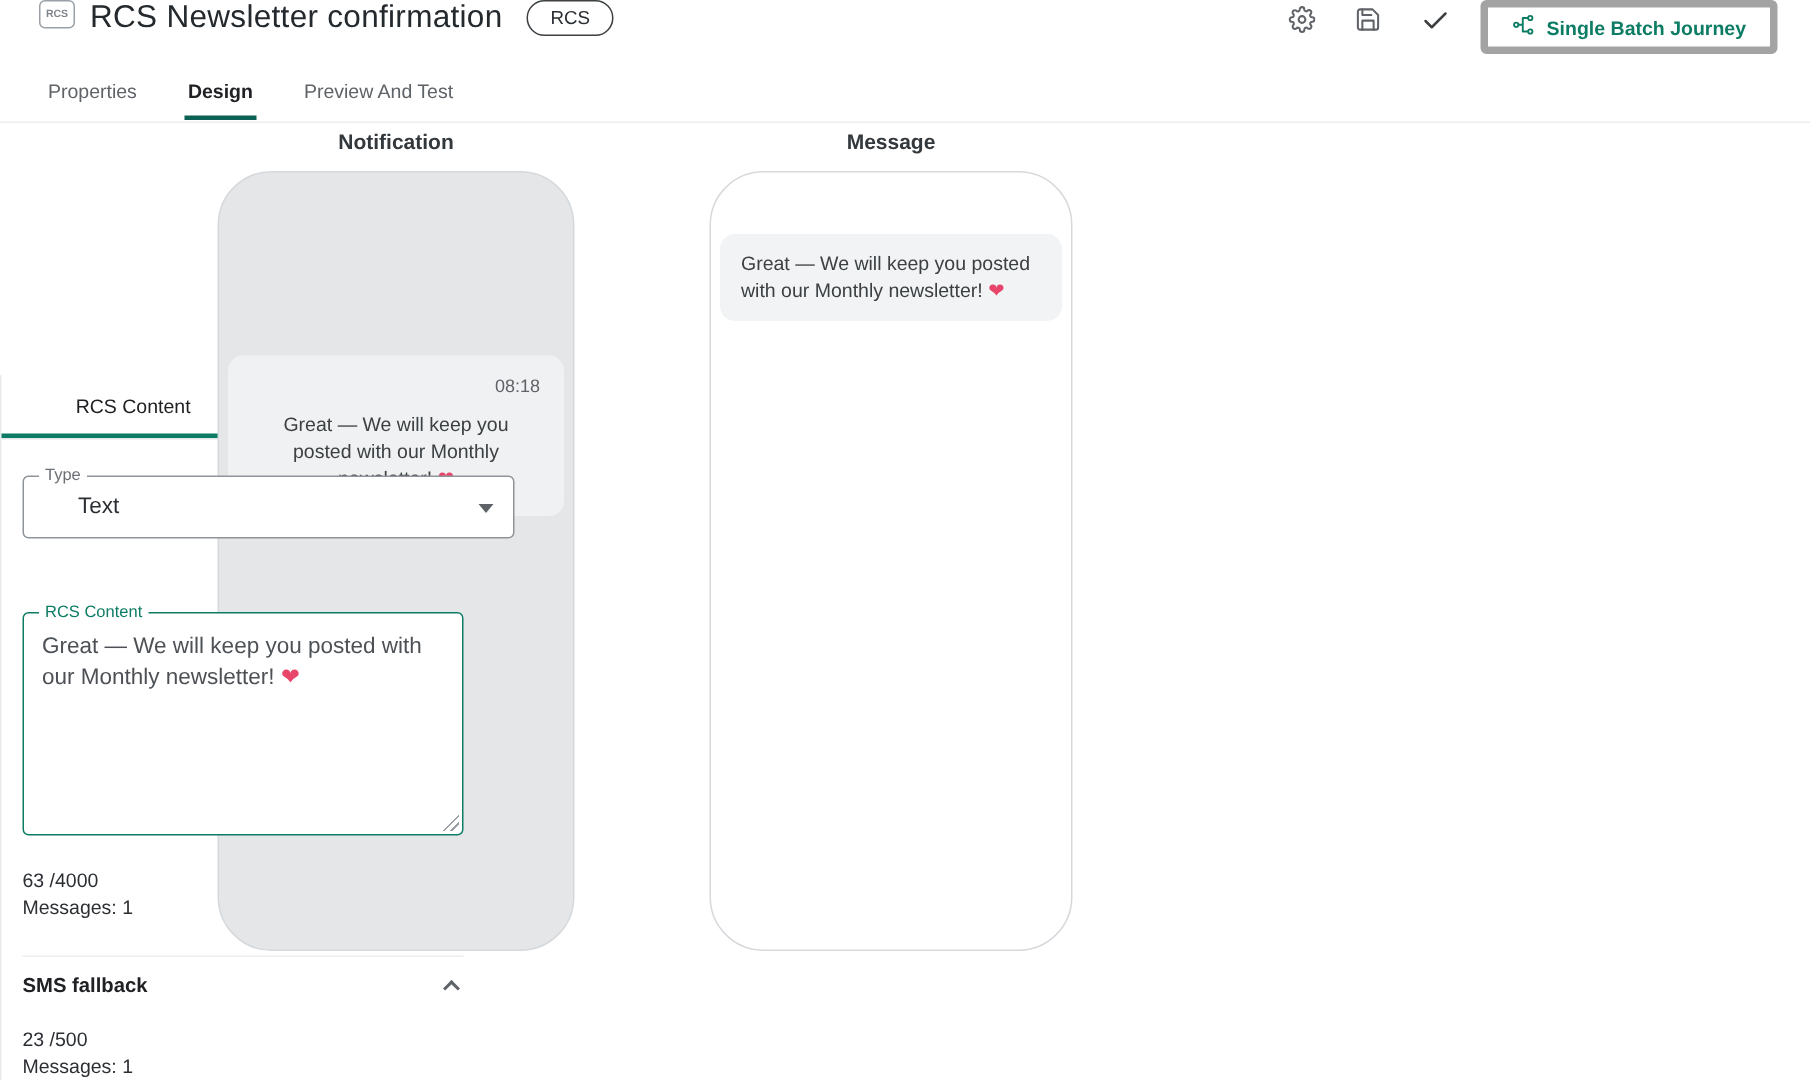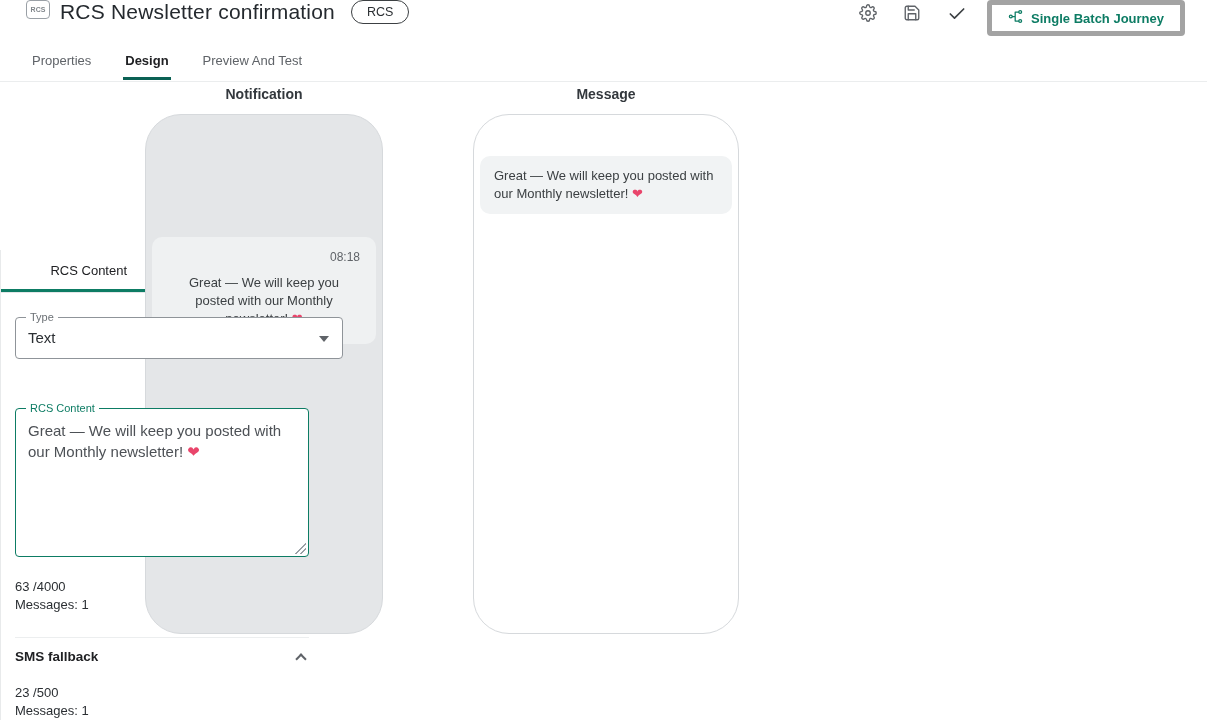--- a/index.html
+++ b/index.html
@@ -28,21 +28,21 @@
   .tabs { display:flex; gap:30px; padding-left:30px; height:31px; align-items:center; }
   .tab { font-size:13px; color:#5f6368; padding:2px 2px 9px; cursor:pointer; border-bottom:3px solid transparent; }
   .tab.active { color:#202124; font-weight:bold; border-bottom-color:#0b6154; }
 
   
   .main { display:flex; height:638px;flex-direction:column; }
   .canvas { flex:1; position:relative; background:#fff; }
 
   .phone-col { position:absolute; top:4px; }
   .col-notification { left:145px; width:238px; }
-  .col-message { left:473px; width:266px; }
+  .col-message { left:473px; width:242px; }
   .col-title { text-align:center; font-size:14px; font-weight:bold; color:#33383d; margin-bottom:12px; }
   .phone { height:520px; border-radius:36px; border:1px solid #d6d9dc; position:relative; overflow:hidden; }
   .phone.gray { background:#e4e6e8; }
   .phone.white { background:#fff; }
 
   .notif-card { position:absolute; left:6px; right:6px; top:122px; background:#eff1f2;
     border-radius:10px; padding:13px 16px 16px; }
   .notif-time { text-align:right; font-size:12px; color:#5f6368; }
   .notif-text { margin-top:10px; text-align:center; font-size:13px; line-height:18px; color:#3c4043; }
 
@@ -58,21 +58,21 @@
     color:#45494e; cursor:pointer; border-bottom:3px solid transparent; padding-top:2px; }
   .ptab.active { color:#202124; border-bottom-color:#0d7c64; }
 
   .panel-body { padding:24px 12px 0 14px; }
 
   .field { position:relative; border:1px solid #8f9499; border-radius:4px; background:#fff; }
   .field-label { position:absolute; top:-7px; left:10px; background:#fff; padding:0 4px;
     font-size:11px; color:#6b7075; line-height:13px; }
   .required { color:#d93025; }
 
-  .select-field { width:328px; height:42px; cursor:pointer; }
+  .select-field { width:328px; height:42px; cursor:pointer;padding-left:24px; }
   .select-value { line-height:40px; padding-left:12px; font-size:15px; color:#2b2f33; }
   .chevron-down { position:absolute; right:13px; top:18px; width:0; height:0;
     border-left:5px solid transparent; border-right:5px solid transparent; border-top:6px solid #5f6368; }
 
   .rcs-field { width:294px; height:149px; margin-top:49px; border-color:#0d7c64; }
   .rcs-field .field-label { color:#0d7c64; }
   .sms-field { width:294px; height:150px; margin-top:9px; }
   .ta-text { padding:11px 12px; font-size:15px; line-height:21px; color:#4d5156; }
   .resize-grip { position:absolute; right:2px; bottom:2px; width:11px; height:11px;
     background:linear-gradient(135deg, transparent 0 50%, #9aa0a6 50% 57%, transparent 57% 72%, #9aa0a6 72% 79%, transparent 79%); }

